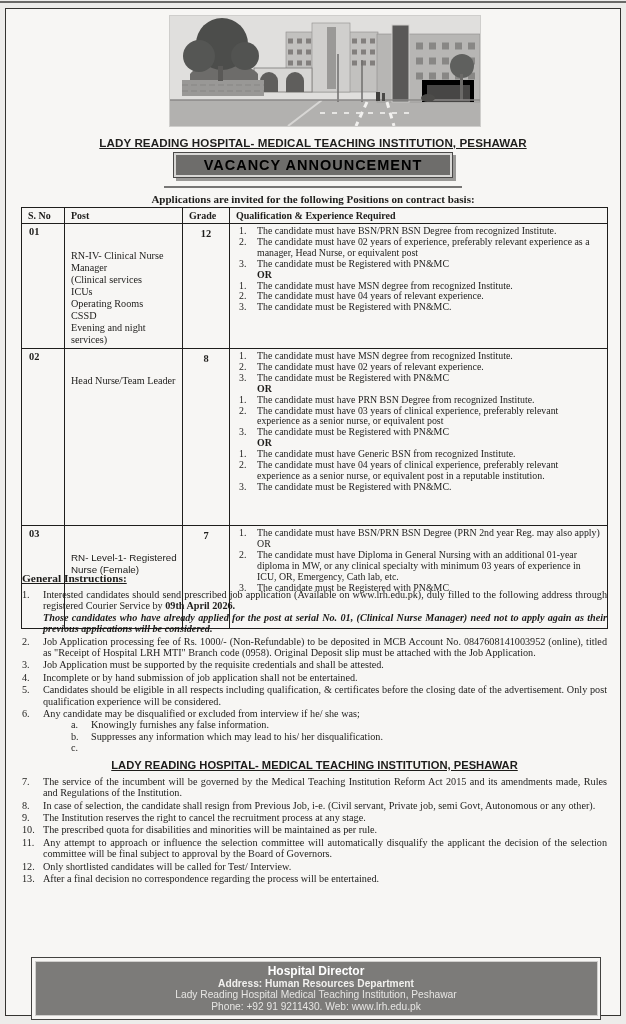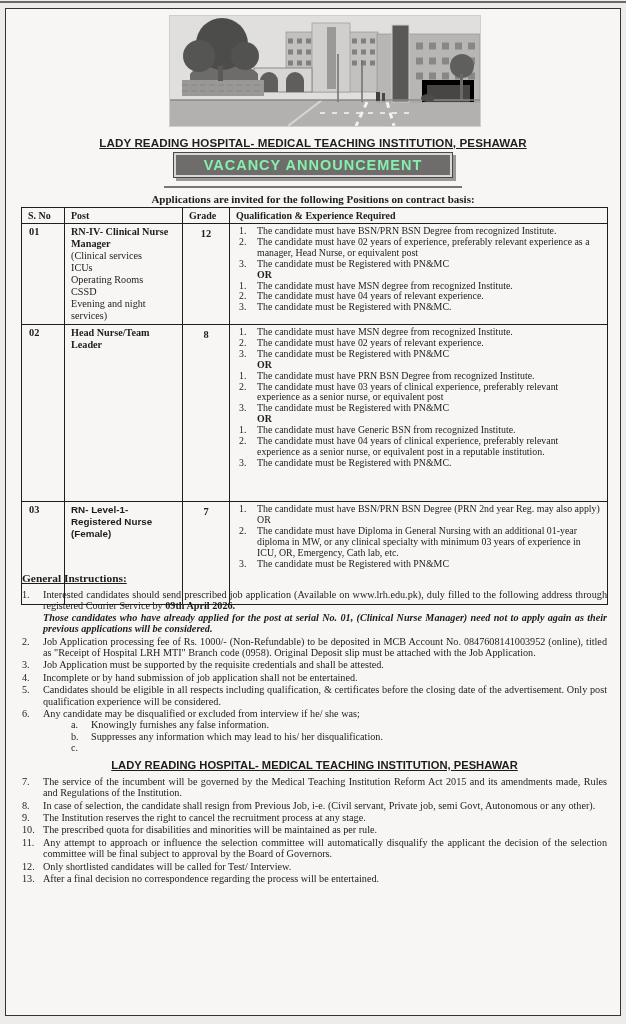--- a/index.html
+++ b/index.html
@@ -19,21 +19,21 @@
   .photo{position:absolute;left:163px;top:6px;width:310px;height:110px;border:1px solid #cfcecc;background:#e3e2e0;}
   .photo svg{display:block;width:100%;height:100%;}
   
   .hdr-title{
     position:absolute;top:127px;left:0;width:100%;text-align:center;
     font-family:"Liberation Sans",sans-serif;font-weight:bold;font-size:11.6px;
     text-decoration:underline;letter-spacing:.1px;color:#201f1d;
   }
   .banner-wrap{position:absolute;top:143px;left:0;width:100%;text-align:center;}
   .banner{
-    display:inline-block;background:#6e6d6b;color:#86efac;
+    display:inline-block;background:#6e6d6b;color:#000000;
     font-family:"Liberation Sans",sans-serif;font-weight:bold;font-size:14.5px;letter-spacing:1px;
     padding:4px 30px;border:1px solid #4a4948;
     box-shadow:inset 0 0 0 2px #d8d7d5, 3px 3px 0 #9a9997;
   }
   .banner-rule{position:absolute;top:177px;left:50%;transform:translateX(-50%);width:298px;height:2px;background:#777675;}
   .intro{
     position:absolute;top:184px;left:0;width:100%;text-align:center;
     font-weight:bold;font-size:11px;color:#1d1c1a;
   }
   
@@ -41,21 +41,21 @@
     position:absolute;left:15px;top:198px;width:586px;
     border-collapse:collapse;table-layout:fixed;
   }
   table.vac td,table.vac th{border:1.5px solid #1f1e1c;vertical-align:top;padding:2px 3px;}
   table.vac th{font-size:10px;text-align:left;padding-left:6px;}
   th.th-grade,th.th-qual{text-align:center;padding-left:3px;}
   col.c1{width:43px}col.c2{width:118px}col.c3{width:47px}col.c4{width:378px}
   .c-sno{font-weight:bold;font-size:10.4px;padding-left:7px !important;}
   .c-grade{font-weight:bold;font-size:10.4px;text-align:center;padding-top:4px !important;}
   .c-post{font-size:10.2px;padding-left:6px !important;}
-  .post-title{font-weight:bold;line-height:12px;}
+  .post-title{font-weight:normal;line-height:12px;margin-top:24px;}
   .post-lines div{line-height:12px;}
   .post-sans{font-family:"Liberation Sans",sans-serif;font-size:9.8px;}
   .c-qual{font-size:9.9px;}
   .q-item{display:flex;line-height:10.9px;}
   .q-num{flex:0 0 16px;text-align:left;padding-left:6px;box-sizing:border-box;}
   .q-gap{flex:0 0 8px;}
   .q-text{flex:1;padding-right:2px;}
   .q-or .q-text{font-weight:bold;}
   
   .content{position:absolute;left:16px;top:563px;width:585px;}
@@ -377,14 +377,22 @@
           <span class="gi-num">12.</span>
           <div class="gi-body"><span>Only shortlisted candidates will be called for Test/ Interview.</span></div>
         </div>
         <div class="gi-item">
           <span class="gi-num">13.</span>
           <div class="gi-body"><span>After a final decision no correspondence regarding the process will be entertained.</span></div>
         </div>
       </div>
   </div>
 
+  <div class="footer">
+    <div class="footer-box">
+      <div class="f-title">Hospital Director</div>
+      <div class="f-addr">Address: Human Resources Department</div>
+      <div class="f-line">Lady Reading Hospital Medical Teaching Institution, Peshawar</div>
+      <div class="f-line">Phone: +92 91 9211430. Web: www.lrh.edu.pk</div>
+    </div>
+  </div>
 
 </div>
 
 </body></html>

